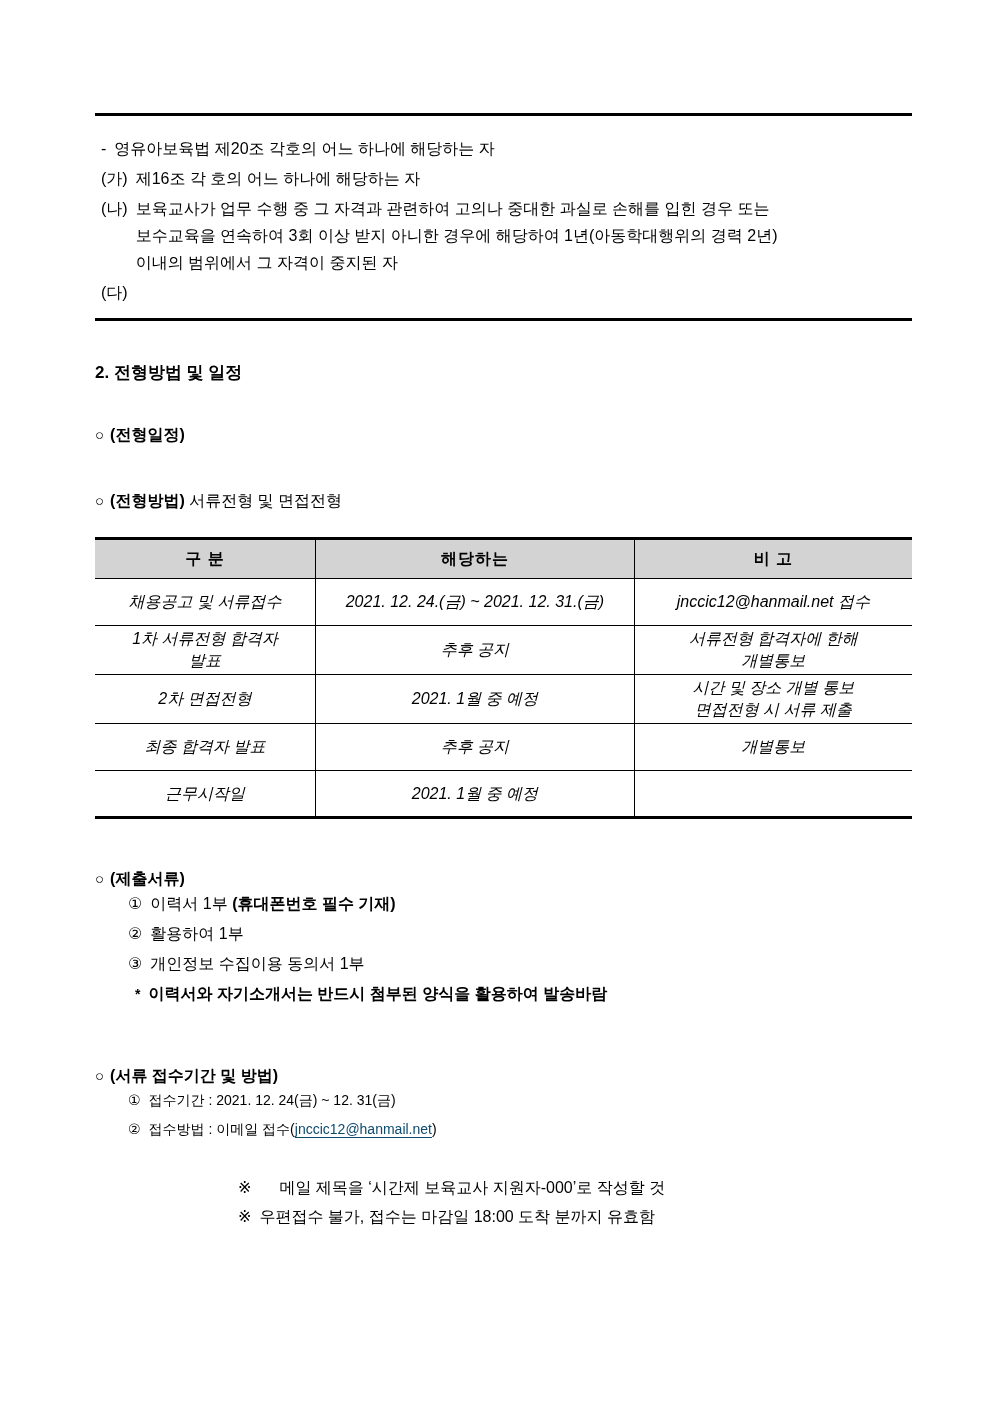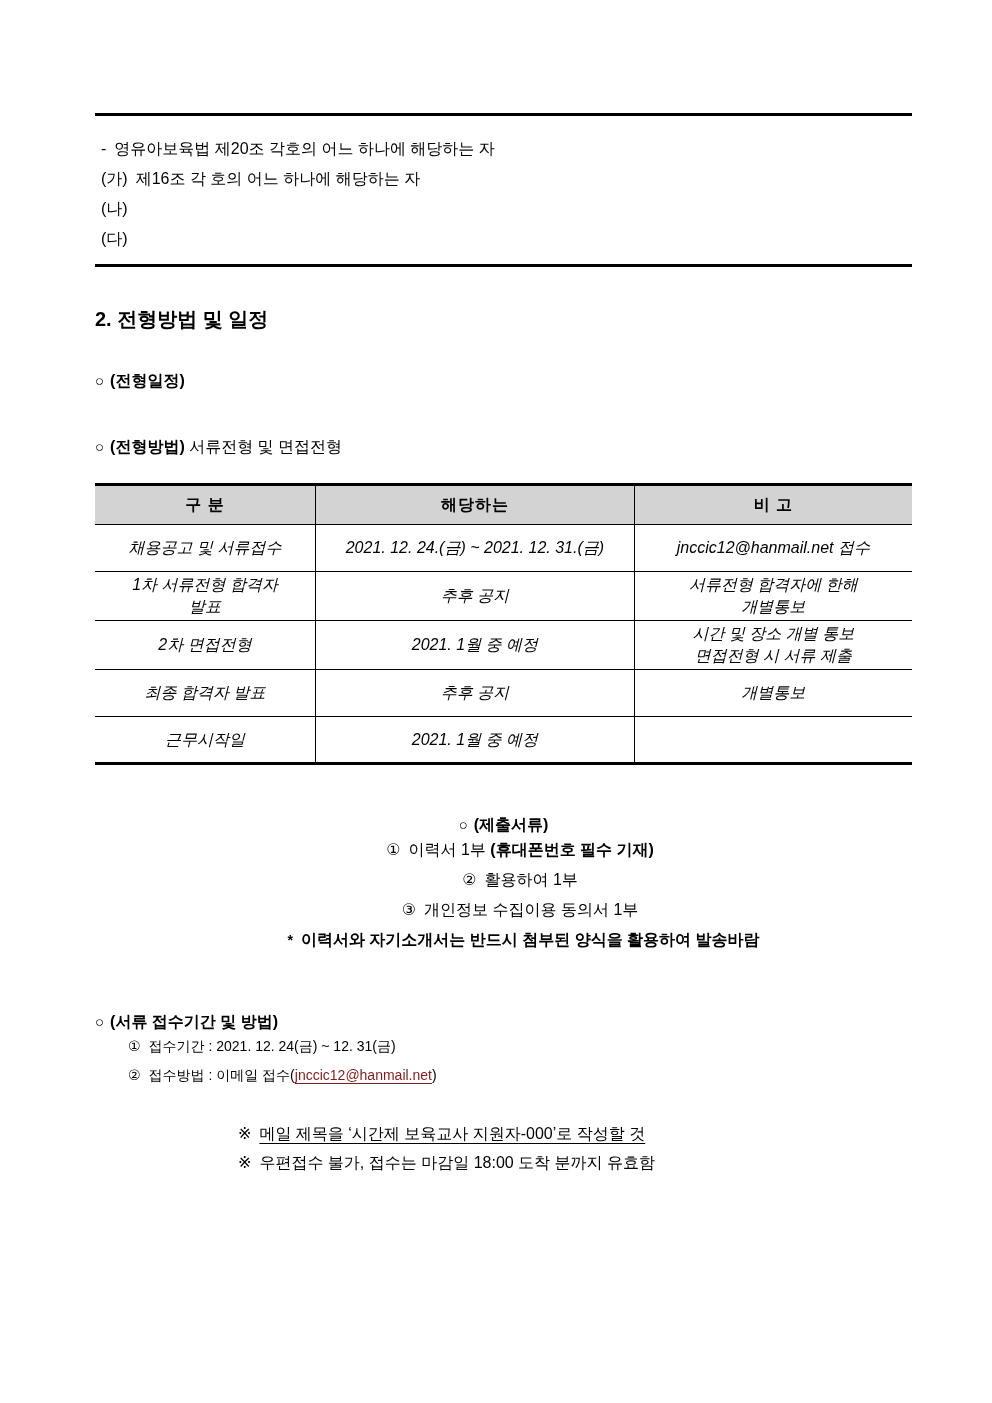--- a/index.html
+++ b/index.html
@@ -17,21 +17,21 @@
   .rule { height: 3px; background: #000; width: 817px; }
   .rule-bottom { margin-top: 12px; }
 
   
   .legal { margin-top: 19px; font-size: 16px; line-height: 27px; }
   .legal-item { display: flex; margin-bottom: 3px; padding-left: 6px; }
   .legal-item .marker { flex: 0 0 auto; margin-right: 8px; white-space: nowrap; }
   .legal-item .ltext { white-space: pre-line; }
 
   
-  .section-heading { margin-top: 42px; font-size: 20px; font-weight: bold; line-height: 20px; }
+  .section-heading { margin-top: 42px; font-size: 17px; font-weight: bold; line-height: 20px; }
   .bullet-line { font-size: 16px; line-height: 20px; }
   .bullet-line .bullet { font-size: 15px; margin-right: 6px; }
   .bullet-line .blabel { font-weight: bold; }
   .method-line { margin-top: 46px; }
   .schedule-line { margin-top: 42px; }
 
   
   table.sched {
     margin-top: 26px;
     width: 817px;
@@ -56,56 +56,59 @@
     vertical-align: middle;
     line-height: 22px;
     white-space: pre-line;
     padding: 2px 4px;
     font-style: italic;
   }
   table.sched tbody tr + tr td { border-top: 1px solid #000; }
   table.sched th + th, table.sched td + td { border-left: 1px solid #000; }
 
   
-  .docs { margin-top: 50px; text-align: center; }
+  .docs { margin-top: 50px; }
   .doc-items { }
   .doc-item { font-size: 16px; line-height: 30px; padding-left: 33px; }
   .doc-item .num { margin-right: 8px; }
   .doc-item .dbold { font-weight: bold; }
   .doc-note { font-size: 16px; line-height: 30px; padding-left: 40px; font-weight: bold; }
   .doc-note .star { font-weight: bold; margin-right: 8px; font-size: 14px; }
 
   
   .submission { margin-top: 57px; }
   .sub-line { font-size: 14px; line-height: 29px; padding-left: 33px; }
   .sub-line .num { margin-right: 8px; }
   .sub-notes { margin-top: 29px; }
   .sub-note { font-size: 16px; line-height: 29px; padding-left: 143px; }
   .sub-note .nmark { margin-right: 8px; }
-  .sub-note.u .ntext { text-decoration: underline; text-underline-offset: 4px; }
-  a.email-link { color: #7f1d1d; text-decoration: underline; text-underline-offset: 3px; }
+  .sub-note.u .ntext { text-underline-offset: 4px; margin-left: 20px; }
+  a.email-link { color: #0c4a6e; text-decoration: underline; text-underline-offset: 3px; }
 </style>
 </head>
 <body>
 
 <div class="page">
 
   <div class="rule"></div>
 
   <div class="legal">
     <div class="legal-item">
       <span class="marker">-</span>
       <div class="ltext">영유아보육법 제20조 각호의 어느 하나에 해당하는 자</div>
     </div>
     <div class="legal-item">
       <span class="marker">(가)</span>
       <div class="ltext">제16조 각 호의 어느 하나에 해당하는 자</div>
     </div>
     <div class="legal-item">
       <span class="marker">(나)</span>
+      <div class="ltext">보육교사가 업무 수행 중 그 자격과 관련하여 고의나 중대한 과실로 손해를 입힌 경우 또는
+보수교육을 연속하여 3회 이상 받지 아니한 경우에 해당하여 1년(아동학대행위의 경력 2년)
+이내의 범위에서 그 자격이 중지된 자</div>
     </div>
     <div class="legal-item">
       <span class="marker">(다)</span>
     </div>
   </div>
 
   <div class="rule rule-bottom"></div>
 
   <div class="section-heading">2. 전형방법 및 일정</div>
 

